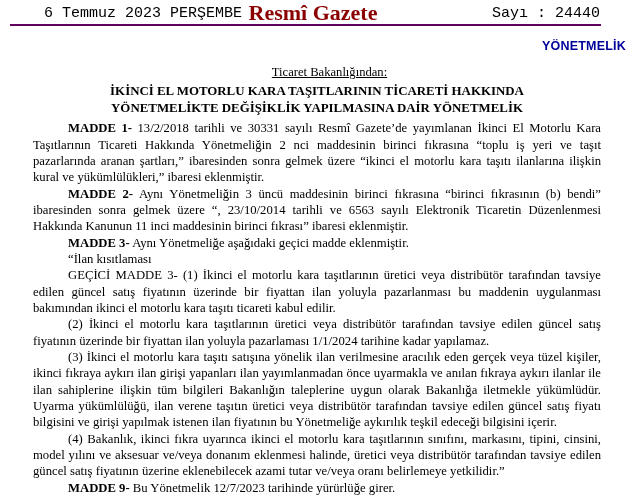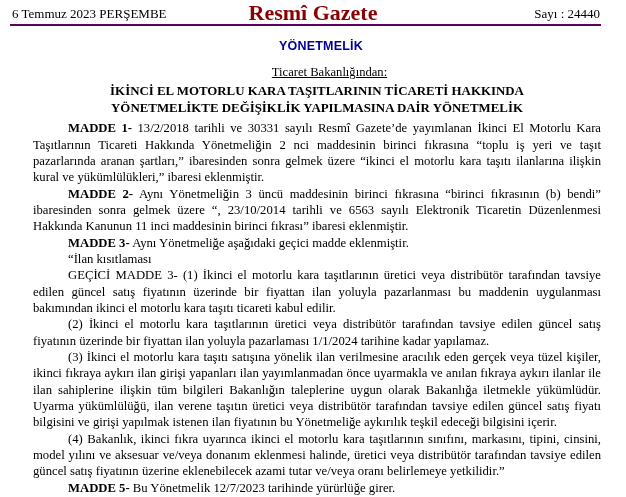--- a/index.html
+++ b/index.html
@@ -17,45 +17,46 @@
     overflow:hidden;
     box-sizing:border-box;
   }
   
   .gz-header{
     display:flex;align-items:flex-end;justify-content:space-between;
     padding:3px 26px 2px 12px;
     height:19px;
   }
   .gz-date,.gz-issue{
-    font-family:Liberation Serif, serif;
-    font-size:13px;
+    font-family:Liberation Mono, monospace;
+    font-size:15px;
     white-space:nowrap;
     padding-top:3px;
+    margin-left:32px;
   }
   .gz-masthead{
     font-family:"Liberation Serif", serif;
     font-weight:bold;
     font-size:22px;
     color:var(--masthead);
     line-height:1;
     position:absolute;left:0;right:0;top:2px;
     text-align:center;
   }
   .gz-rule{
     height:2px;background:var(--rule);
     margin:0 25px 0 10px;
     border:none;
   }
   .gz-category{
     font-family:"Liberation Sans", sans-serif;
     font-weight:bold;
     font-size:12.5px;
     color:var(--category);
-    text-align:center;
+    text-align:right;
     margin-top:13px;
     letter-spacing:.2px;
     padding-left:16px;
   }
   
   .doc{
     padding:12px 25px 0 33px;
   }
   .doc-issuer{
     text-decoration:underline;
@@ -108,18 +109,18 @@
 
     <div class="doc-body">
       <p><b>MADDE 1-</b><span> 13/2/2018 tarihli ve 30331 sayılı Resmî Gazete’de yayımlanan İkinci El Motorlu Kara Taşıtlarının Ticareti Hakkında Yönetmeliğin 2 nci maddesinin birinci fıkrasına “toplu iş yeri ve taşıt pazarlarında aranan şartları,” ibaresinden sonra gelmek üzere “ikinci el motorlu kara taşıtı ilanlarına ilişkin kural ve yükümlülükleri,” ibaresi eklenmiştir.</span></p>
       <p><b>MADDE 2-</b><span> Aynı Yönetmeliğin 3 üncü maddesinin birinci fıkrasına “birinci fıkrasının (b) bendi” ibaresinden sonra gelmek üzere “, 23/10/2014 tarihli ve 6563 sayılı Elektronik Ticaretin Düzenlenmesi Hakkında Kanunun 11 inci maddesinin birinci fıkrası” ibaresi eklenmiştir.</span></p>
       <p><b>MADDE 3-</b><span> Aynı Yönetmeliğe aşağıdaki geçici madde eklenmiştir.</span></p>
       <p><b></b><span>“İlan kısıtlaması</span></p>
       <p><b></b><span>GEÇİCİ MADDE 3- (1) İkinci el motorlu kara taşıtlarının üretici veya distribütör tarafından tavsiye edilen güncel satış fiyatının üzerinde bir fiyattan ilan yoluyla pazarlanması bu maddenin uygulanması bakımından ikinci el motorlu kara taşıtı ticareti kabul edilir.</span></p>
       <p><b></b><span>(2) İkinci el motorlu kara taşıtlarının üretici veya distribütör tarafından tavsiye edilen güncel satış fiyatının üzerinde bir fiyattan ilan yoluyla pazarlaması 1/1/2024 tarihine kadar yapılamaz.</span></p>
       <p><b></b><span>(3) İkinci el motorlu kara taşıtı satışına yönelik ilan verilmesine aracılık eden gerçek veya tüzel kişiler, ikinci fıkraya aykırı ilan girişi yapanları ilan yayımlanmadan önce uyarmakla ve anılan fıkraya aykırı ilanlar ile ilan sahiplerine ilişkin tüm bilgileri Bakanlığın taleplerine uygun olarak Bakanlığa iletmekle yükümlüdür. Uyarma yükümlülüğü, ilan verene taşıtın üretici veya distribütör tarafından tavsiye edilen güncel satış fiyatı bilgisini ve girişi yapılmak istenen ilan fiyatının bu Yönetmeliğe aykırılık teşkil edeceği bilgisini içerir.</span></p>
       <p><b></b><span>(4) Bakanlık, ikinci fıkra uyarınca ikinci el motorlu kara taşıtlarının sınıfını, markasını, tipini, cinsini, model yılını ve aksesuar ve/veya donanım eklenmesi halinde, üretici veya distribütör tarafından tavsiye edilen güncel satış fiyatının üzerine eklenebilecek azami tutar ve/veya oranı belirlemeye yetkilidir.”</span></p>
-      <p><b>MADDE 5-</b><span> Bu Yönetmelik 12/7/2023 tarihinde yürürlüğe girer.</span></p>
+      <p><b>MADDE 9-</b><span> Bu Yönetmelik 12/7/2023 tarihinde yürürlüğe girer.</span></p>
       <p></p>
     </div>
   </div>
 
 </div>
 
 </body></html>

